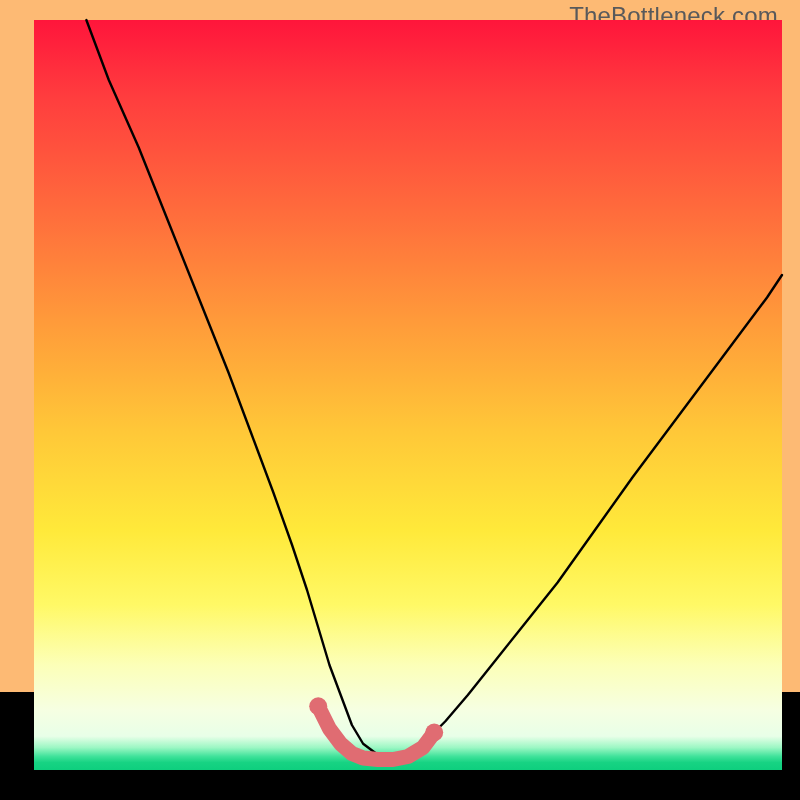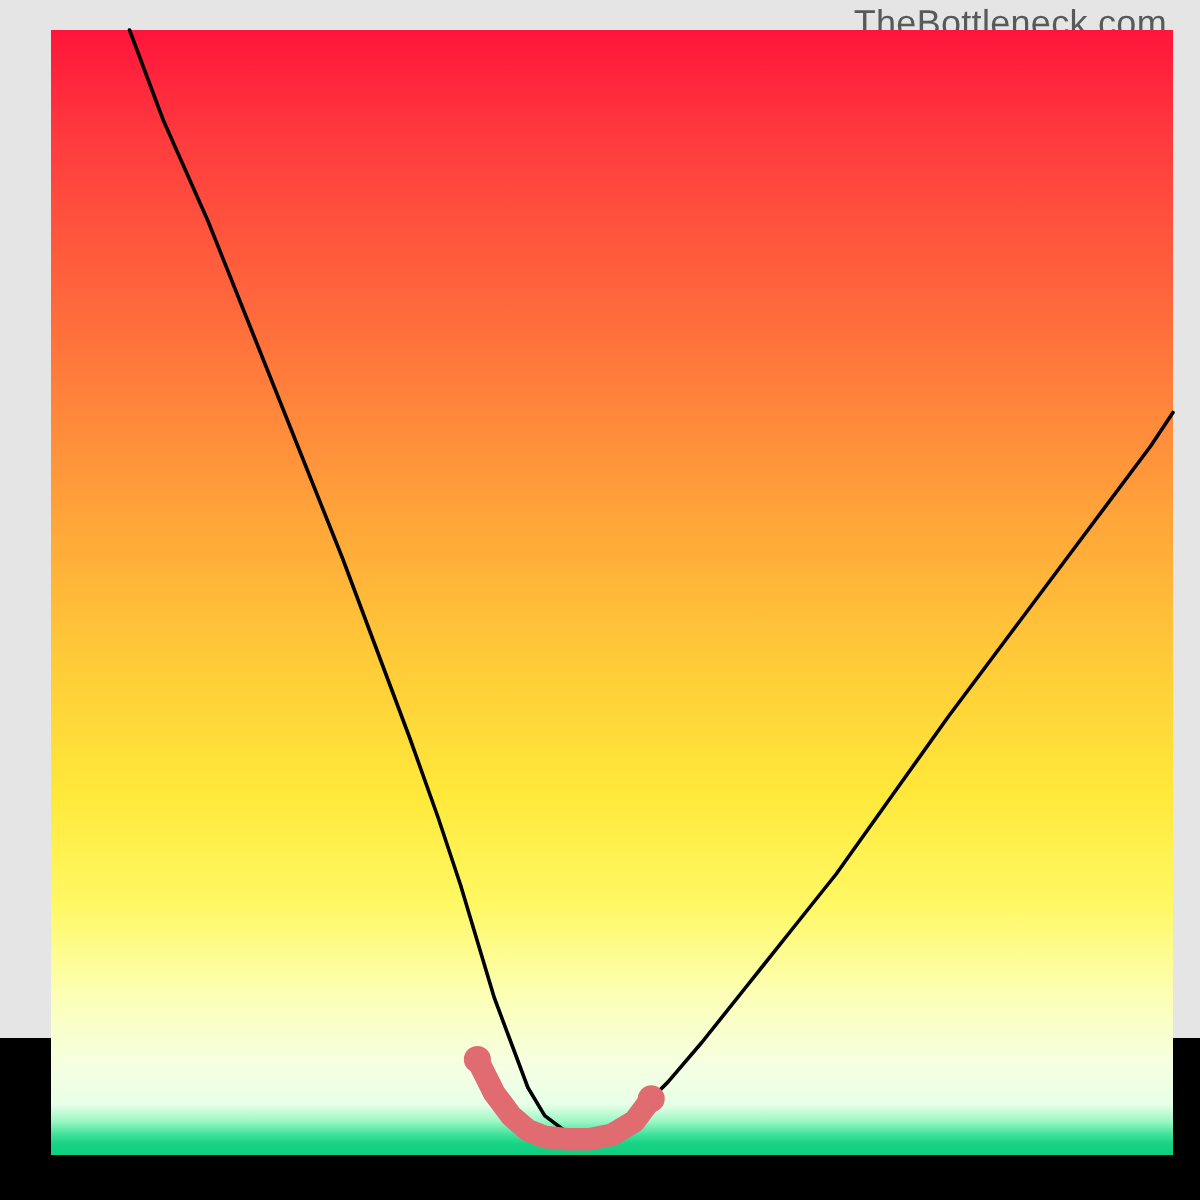--- a/index.html
+++ b/index.html
@@ -10,21 +10,21 @@
     background: #000000;
     overflow: hidden;
     font-family: Arial, Helvetica, sans-serif;
   }
   .frame {
     position: absolute;
     top: 0;
     left: 0;
     width: 800px;
     height: 692px;
-    background: #e5e5e5;
+    background: #fdba74;
   }
   .plot {
     position: absolute;
     
     top: 20px;
     left: 34px;
     width: 748px;
     height: 750px;
     
     background: linear-gradient(

